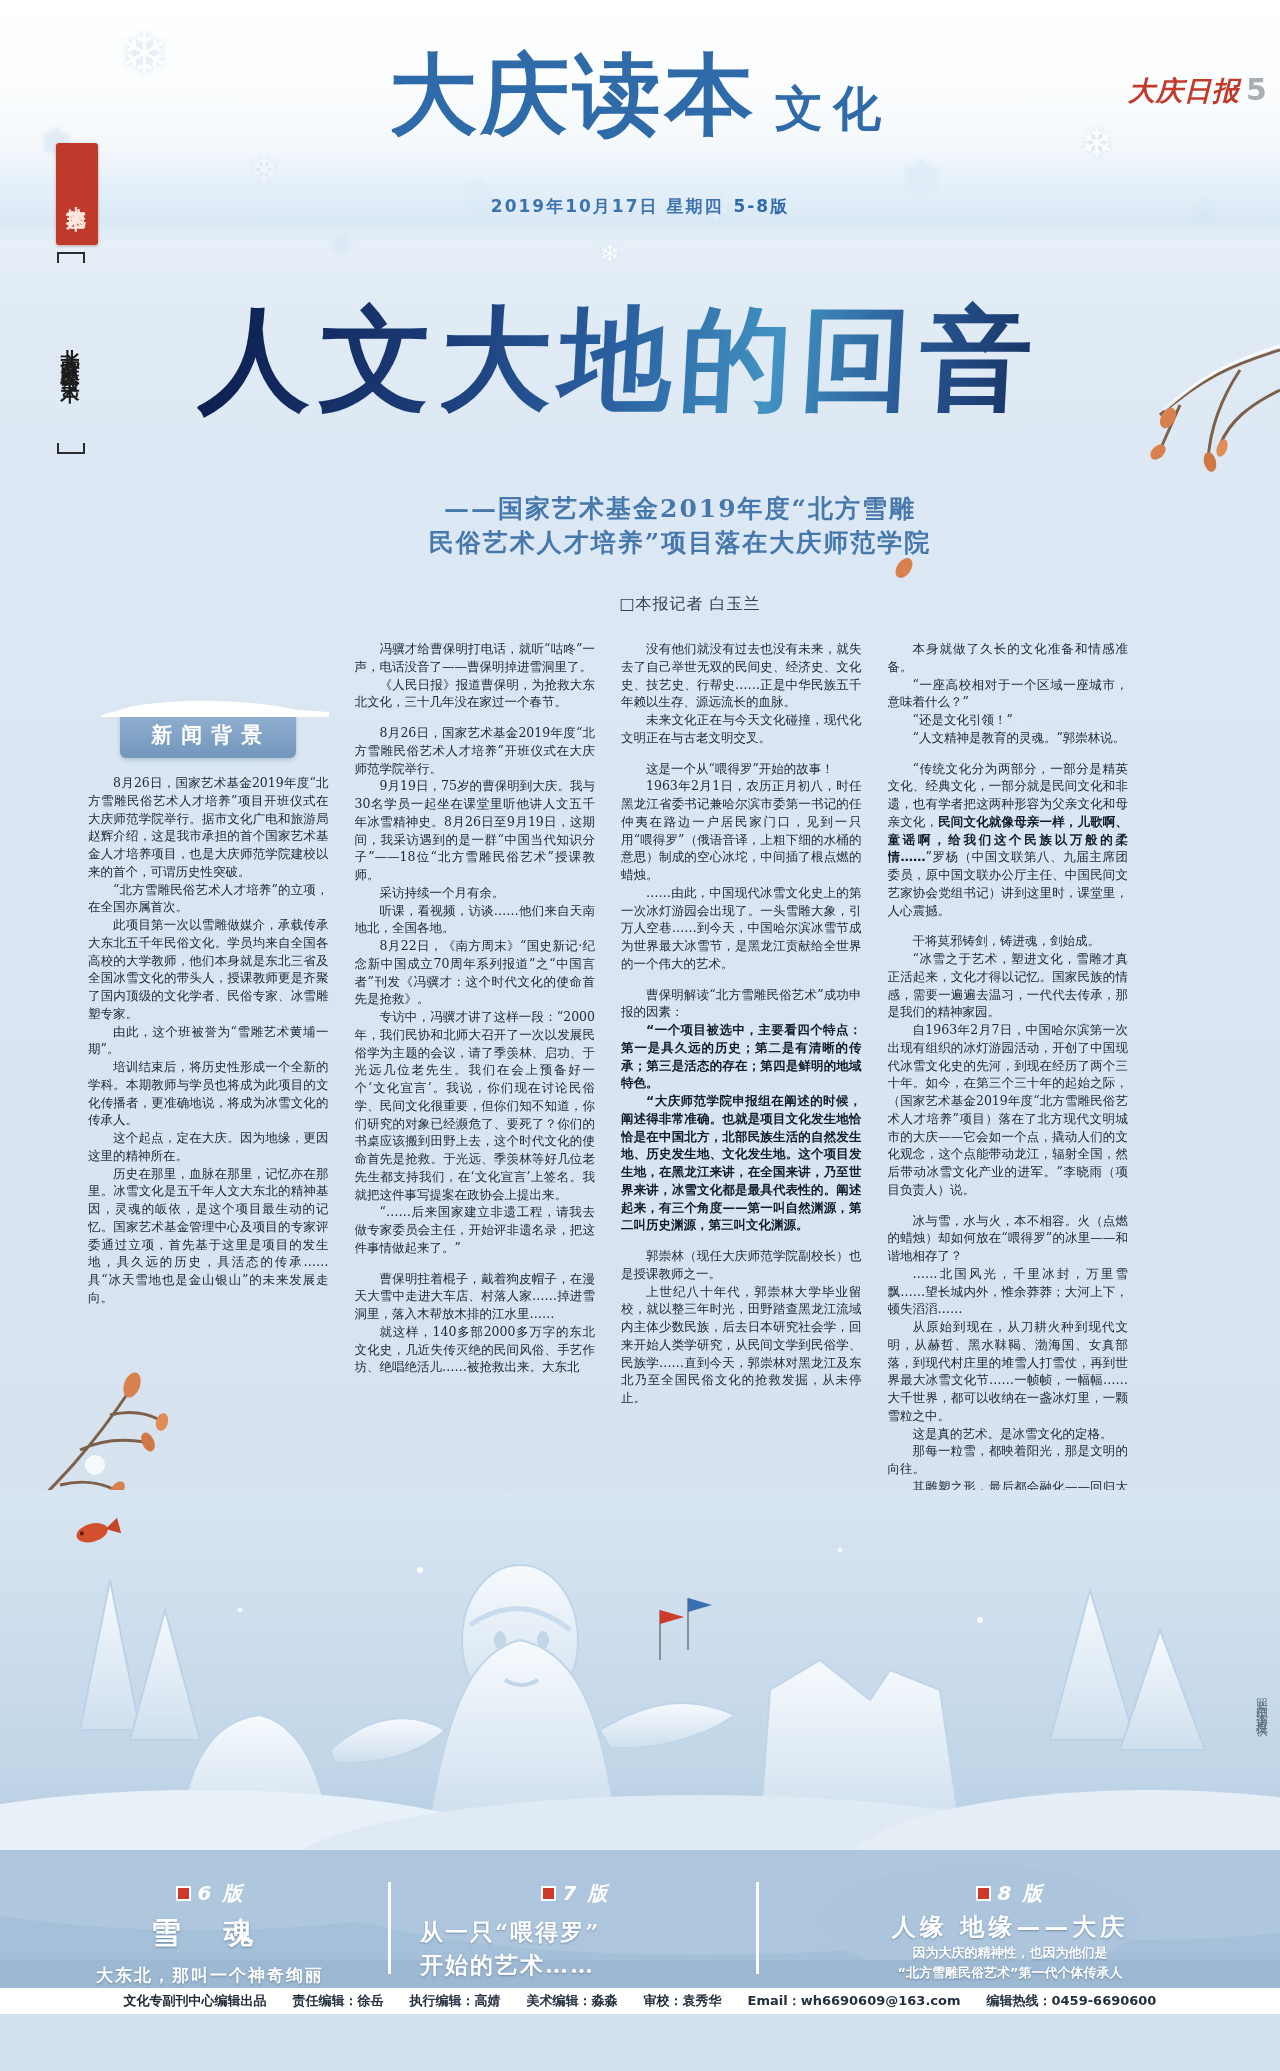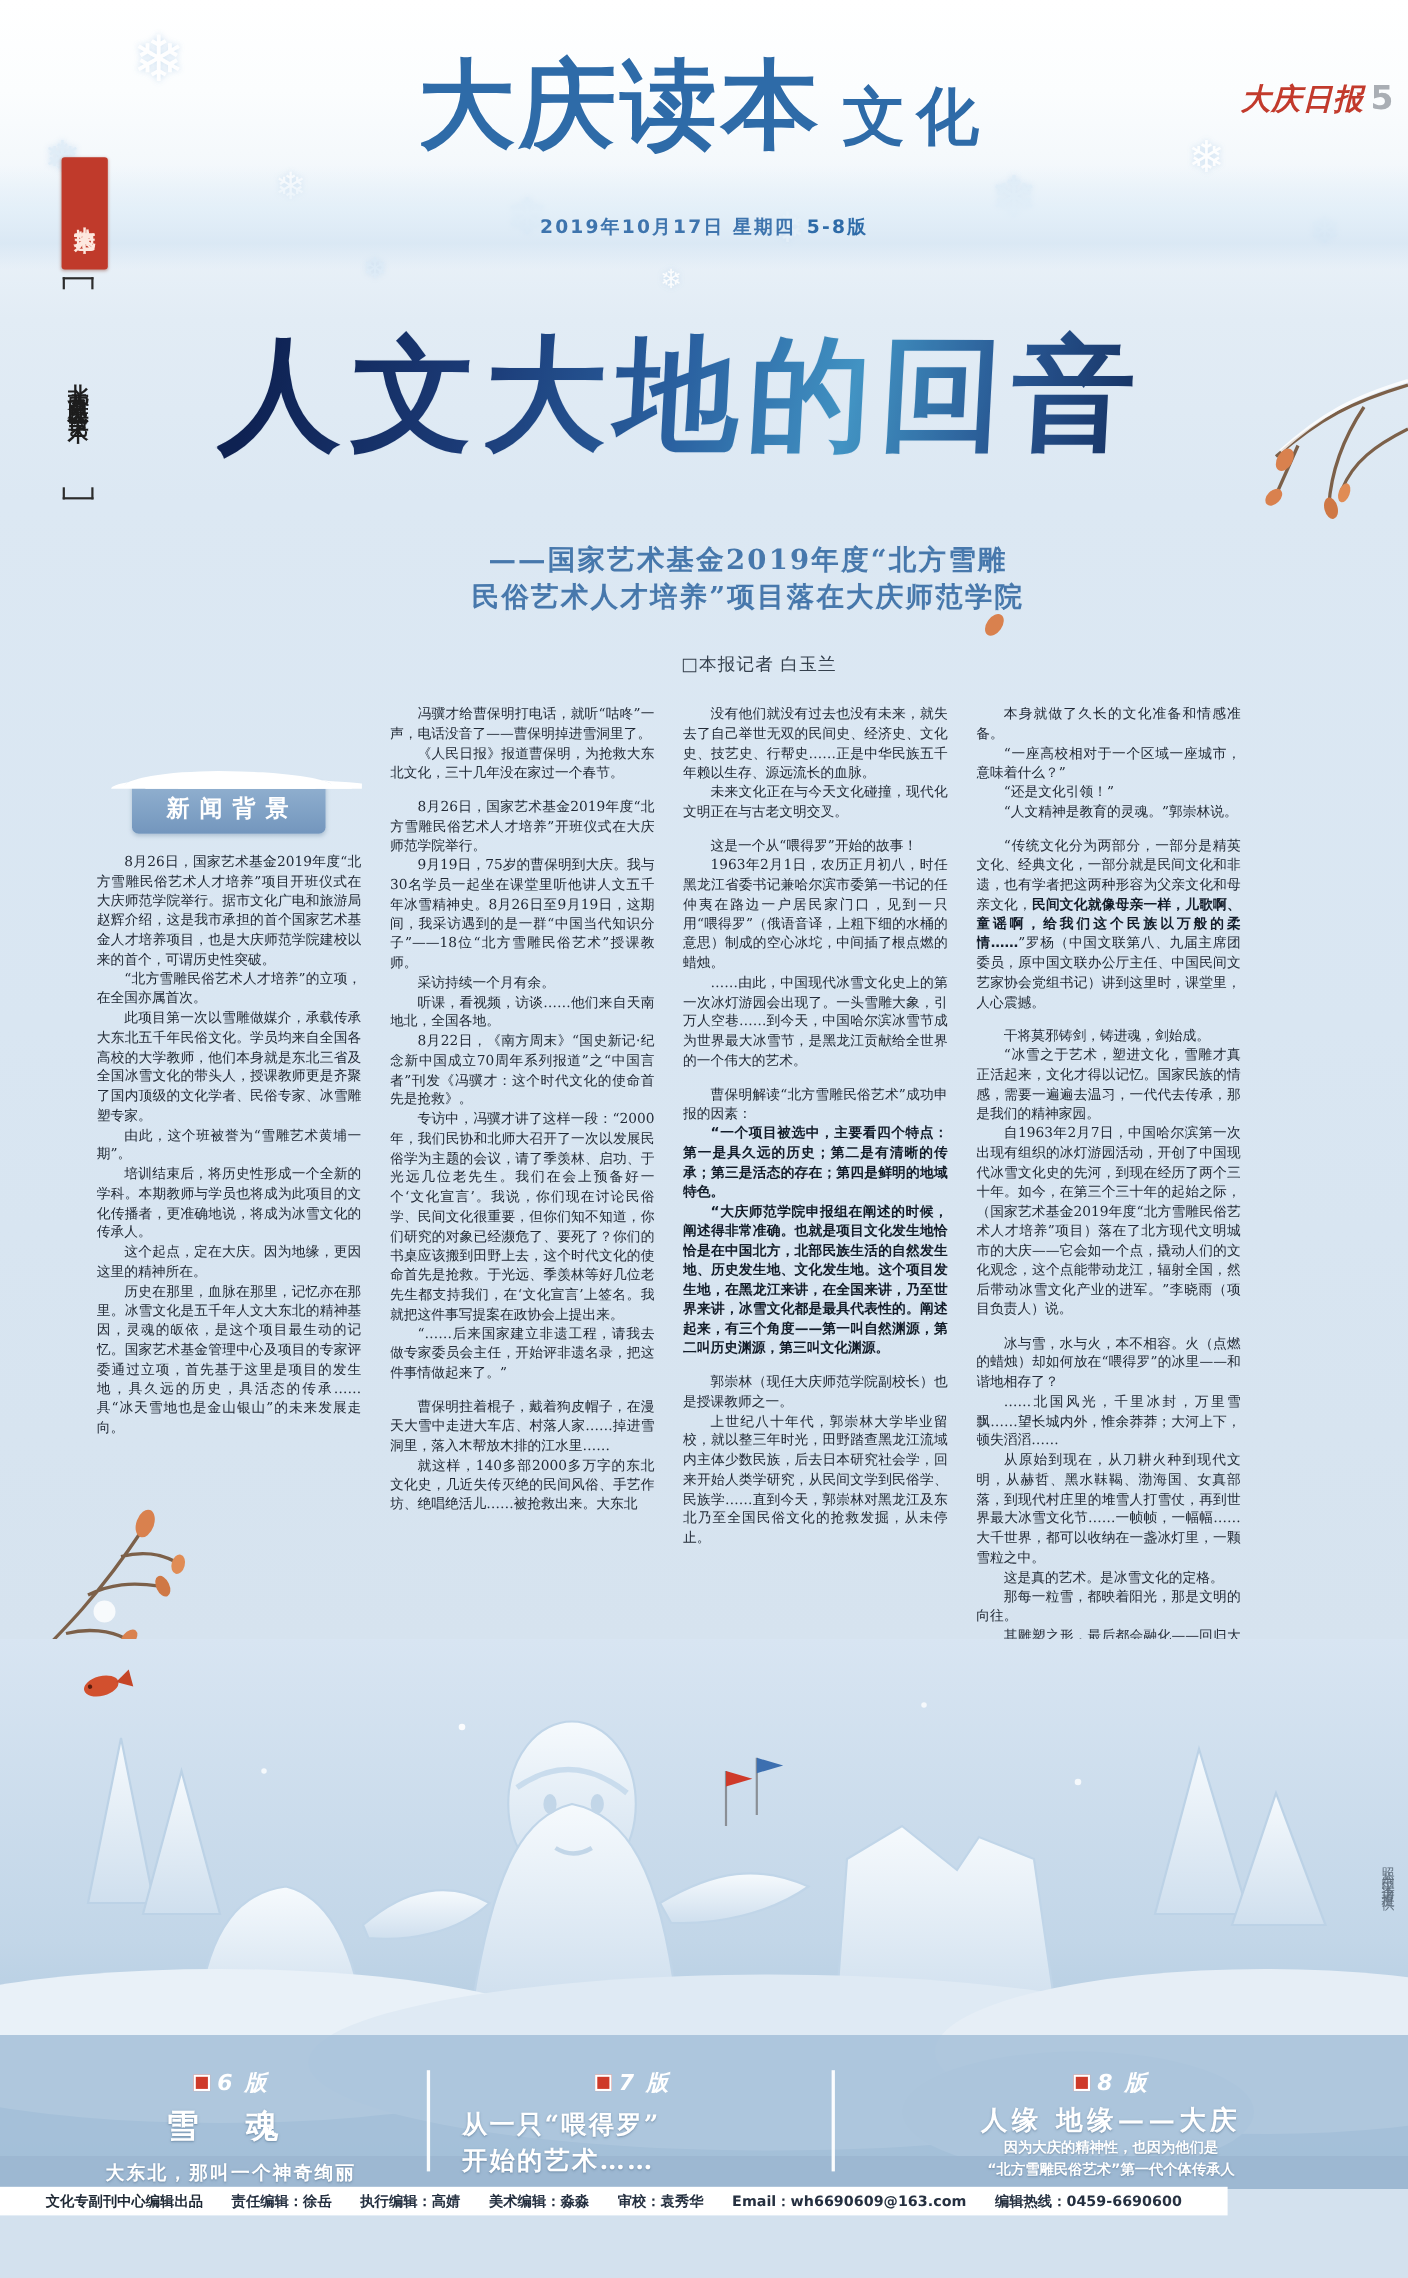--- a/index.html
+++ b/index.html
@@ -16,21 +16,21 @@
     background:linear-gradient(180deg,rgba(255,255,255,0) 0%,rgba(225,238,248,.85) 45%,rgba(208,226,242,.6) 75%,rgba(214,230,244,0) 100%);}
 
   
   .paper-logo{position:absolute;left:1128px;top:72px;font-family:"DejaVu Serif",serif;
     font-weight:bold;font-style:italic;font-size:27px;color:#c23a2c;letter-spacing:1px;}
   .paper-page{font-style:normal;color:#a9aeb4;font-size:30px;font-family:"DejaVu Sans",sans-serif;
     font-weight:bold;margin-left:6px;}
   .section-title{position:absolute;left:240px;top:48px;width:800px;text-align:center;
     color:#2e6ba8;font-family:"DejaVu Serif",serif;font-weight:bold;font-size:88px;
     letter-spacing:4px;line-height:1.05;}
-  .section-sub{font-size:57px;letter-spacing:10px;margin-left:18px;}
+  .section-sub{font-size:48px;letter-spacing:10px;margin-left:18px;}
   .date-line{position:absolute;left:240px;top:195px;width:800px;text-align:center;
     color:#3e74ad;font-size:17px;letter-spacing:2px;font-weight:bold;}
   .pages-range{color:#2e6ba8;font-weight:800;margin-left:10px;}
 
   
   .seal{position:absolute;left:56px;top:143px;width:42px;height:102px;background:#c03a2b;
     border-radius:3px;color:#fde8df;display:flex;align-items:center;justify-content:center;
     box-shadow:0 1px 3px rgba(120,40,20,.4);}
   .seal-text{writing-mode:vertical-rl;font-family:"DejaVu Serif",serif;font-weight:bold;
     font-size:19px;letter-spacing:2px;}
@@ -93,21 +93,21 @@
   .t7{position:absolute;left:420px;top:4px;width:310px;text-align:left;}
   .t7 .ttl{font-family:"DejaVu Serif",serif;font-size:23px;font-weight:bold;letter-spacing:2px;
     line-height:1.45;margin-top:8px;text-shadow:0 1px 2px rgba(60,90,120,.5);}
   .t8{position:absolute;left:800px;top:4px;width:420px;text-align:center;}
   .t8 .ttl{font-family:"DejaVu Serif",serif;font-size:24px;font-weight:bold;letter-spacing:4px;
     margin-top:4px;text-shadow:0 1px 2px rgba(60,90,120,.5);}
   .t8 .sub{font-size:13px;line-height:1.55;margin-top:0;font-weight:bold;
     text-shadow:0 1px 2px rgba(60,90,120,.5);}
 
   
-  .footer{position:absolute;left:0;top:1988px;width:1116px;height:26px;background:#fff;
+  .footer{position:absolute;left:0;top:1988px;width:1280px;height:26px;background:#fff;
     display:flex;align-items:center;justify-content:center;gap:26px;
     font-size:13px;font-weight:bold;color:#1e2834;}
   .footer .lite{font-weight:bold;color:#253040;}
 </style>
 </head>
 <body>
 
 <div class="page">
 
   <span class="flake" style="left:120px;top:20px;font-size:58px;">❄</span>

